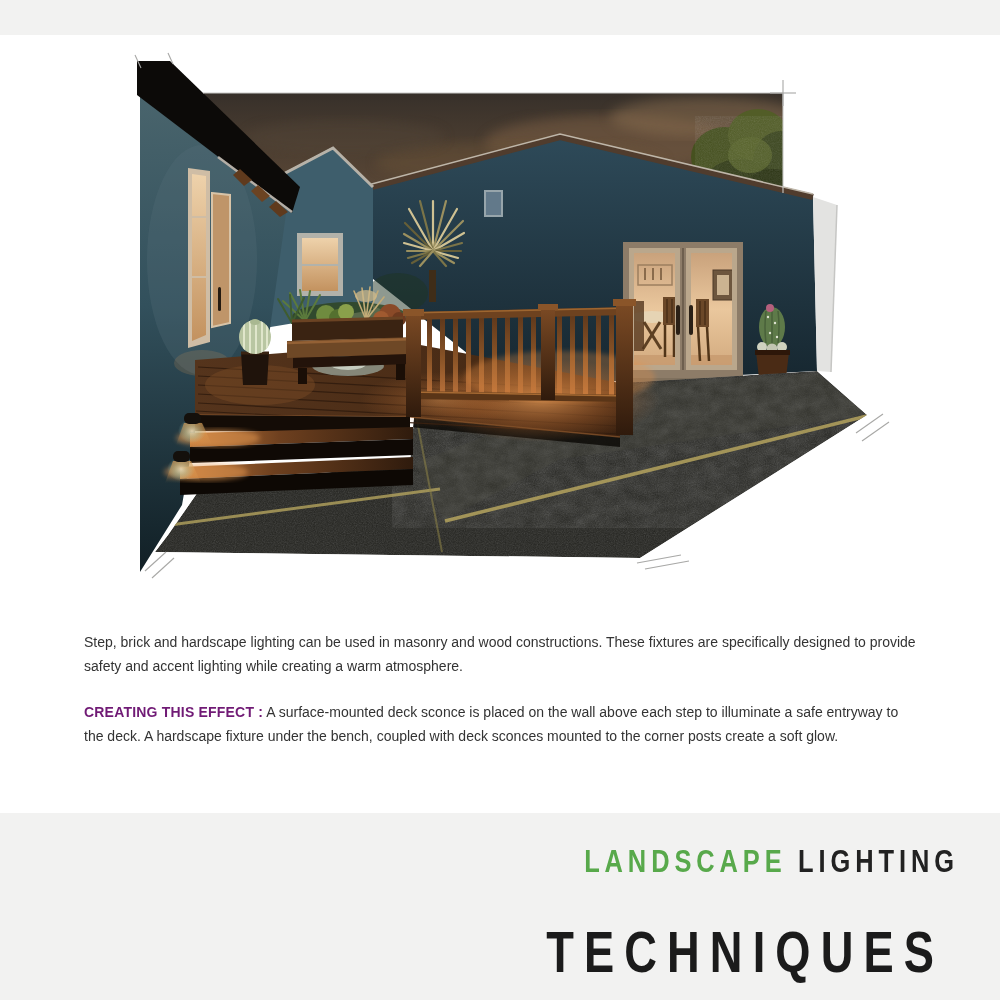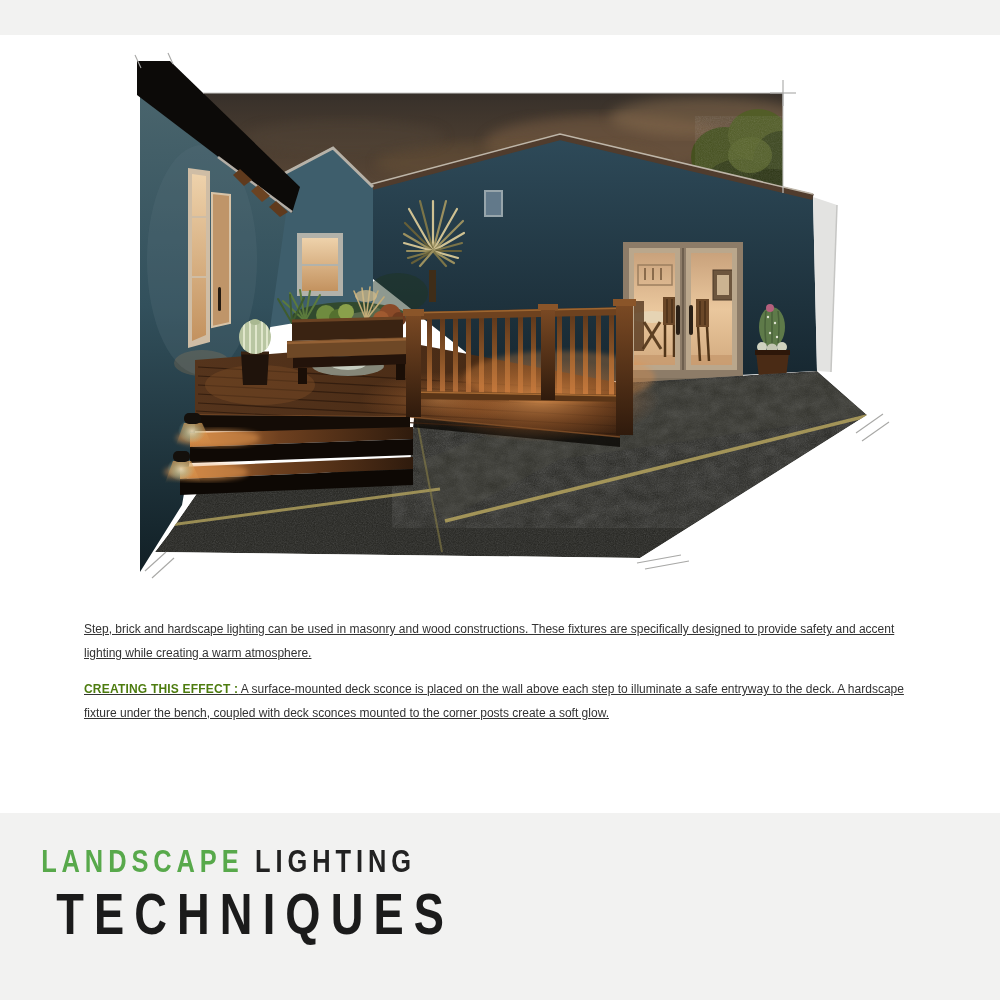--- a/index.html
+++ b/index.html
@@ -5,24 +5,24 @@
   html,body{margin:0;padding:0;}
   body{width:1000px;height:1000px;position:relative;background:#ffffff;
        font-family:"Liberation Sans", sans-serif;overflow:hidden;}
   .strip-top{position:absolute;left:0;top:0;width:1000px;height:35px;background:#f2f2f1;}
   .illustration{position:absolute;left:140px;top:65px;width:730px;height:515px;}
   .illustration svg{overflow:visible;display:block;}
   .copy{position:absolute;left:84px;top:608px;width:836px;}
   .headline{color:#58a94b;font-size:42px;font-weight:700;letter-spacing:1px;
             display:inline-block;transform:scaleX(.78);transform-origin:0 50%;
             white-space:nowrap;line-height:1;}
-  .para{color:#333333;font-size:12px;line-height:24px;margin-top:9px;text-decoration:underline;}
-  .para b{color:#4d7c0f;letter-spacing:.2px;}
+  .para{color:#333333;font-size:14px;line-height:24px;margin-top:22px;}
+  .para b{color:#701a75;letter-spacing:.2px;}
   .footer{position:absolute;left:0;top:813px;width:1000px;height:187px;background:#f2f2f1;
-          display:flex;flex-direction:column;align-items:flex-start;}
+          display:flex;flex-direction:column;align-items:flex-end;gap:38px;}
   .brandline{margin-top:33px;white-space:nowrap;font-weight:700;font-size:31px;
              letter-spacing:6px;display:inline-block;transform:scaleX(.82);
              transform-origin:50% 50%;line-height:1;}
   .brandline .green{color:#58a94b;margin-right:14px;}
   .brandline .dark{color:#222222;}
   .big-title{margin-top:8px;color:#1b1b1b;font-weight:700;font-size:58px;letter-spacing:13px;
              display:inline-block;transform:scaleX(.78);transform-origin:50% 50%;
              white-space:nowrap;line-height:1;}
 </style>
 </head>

